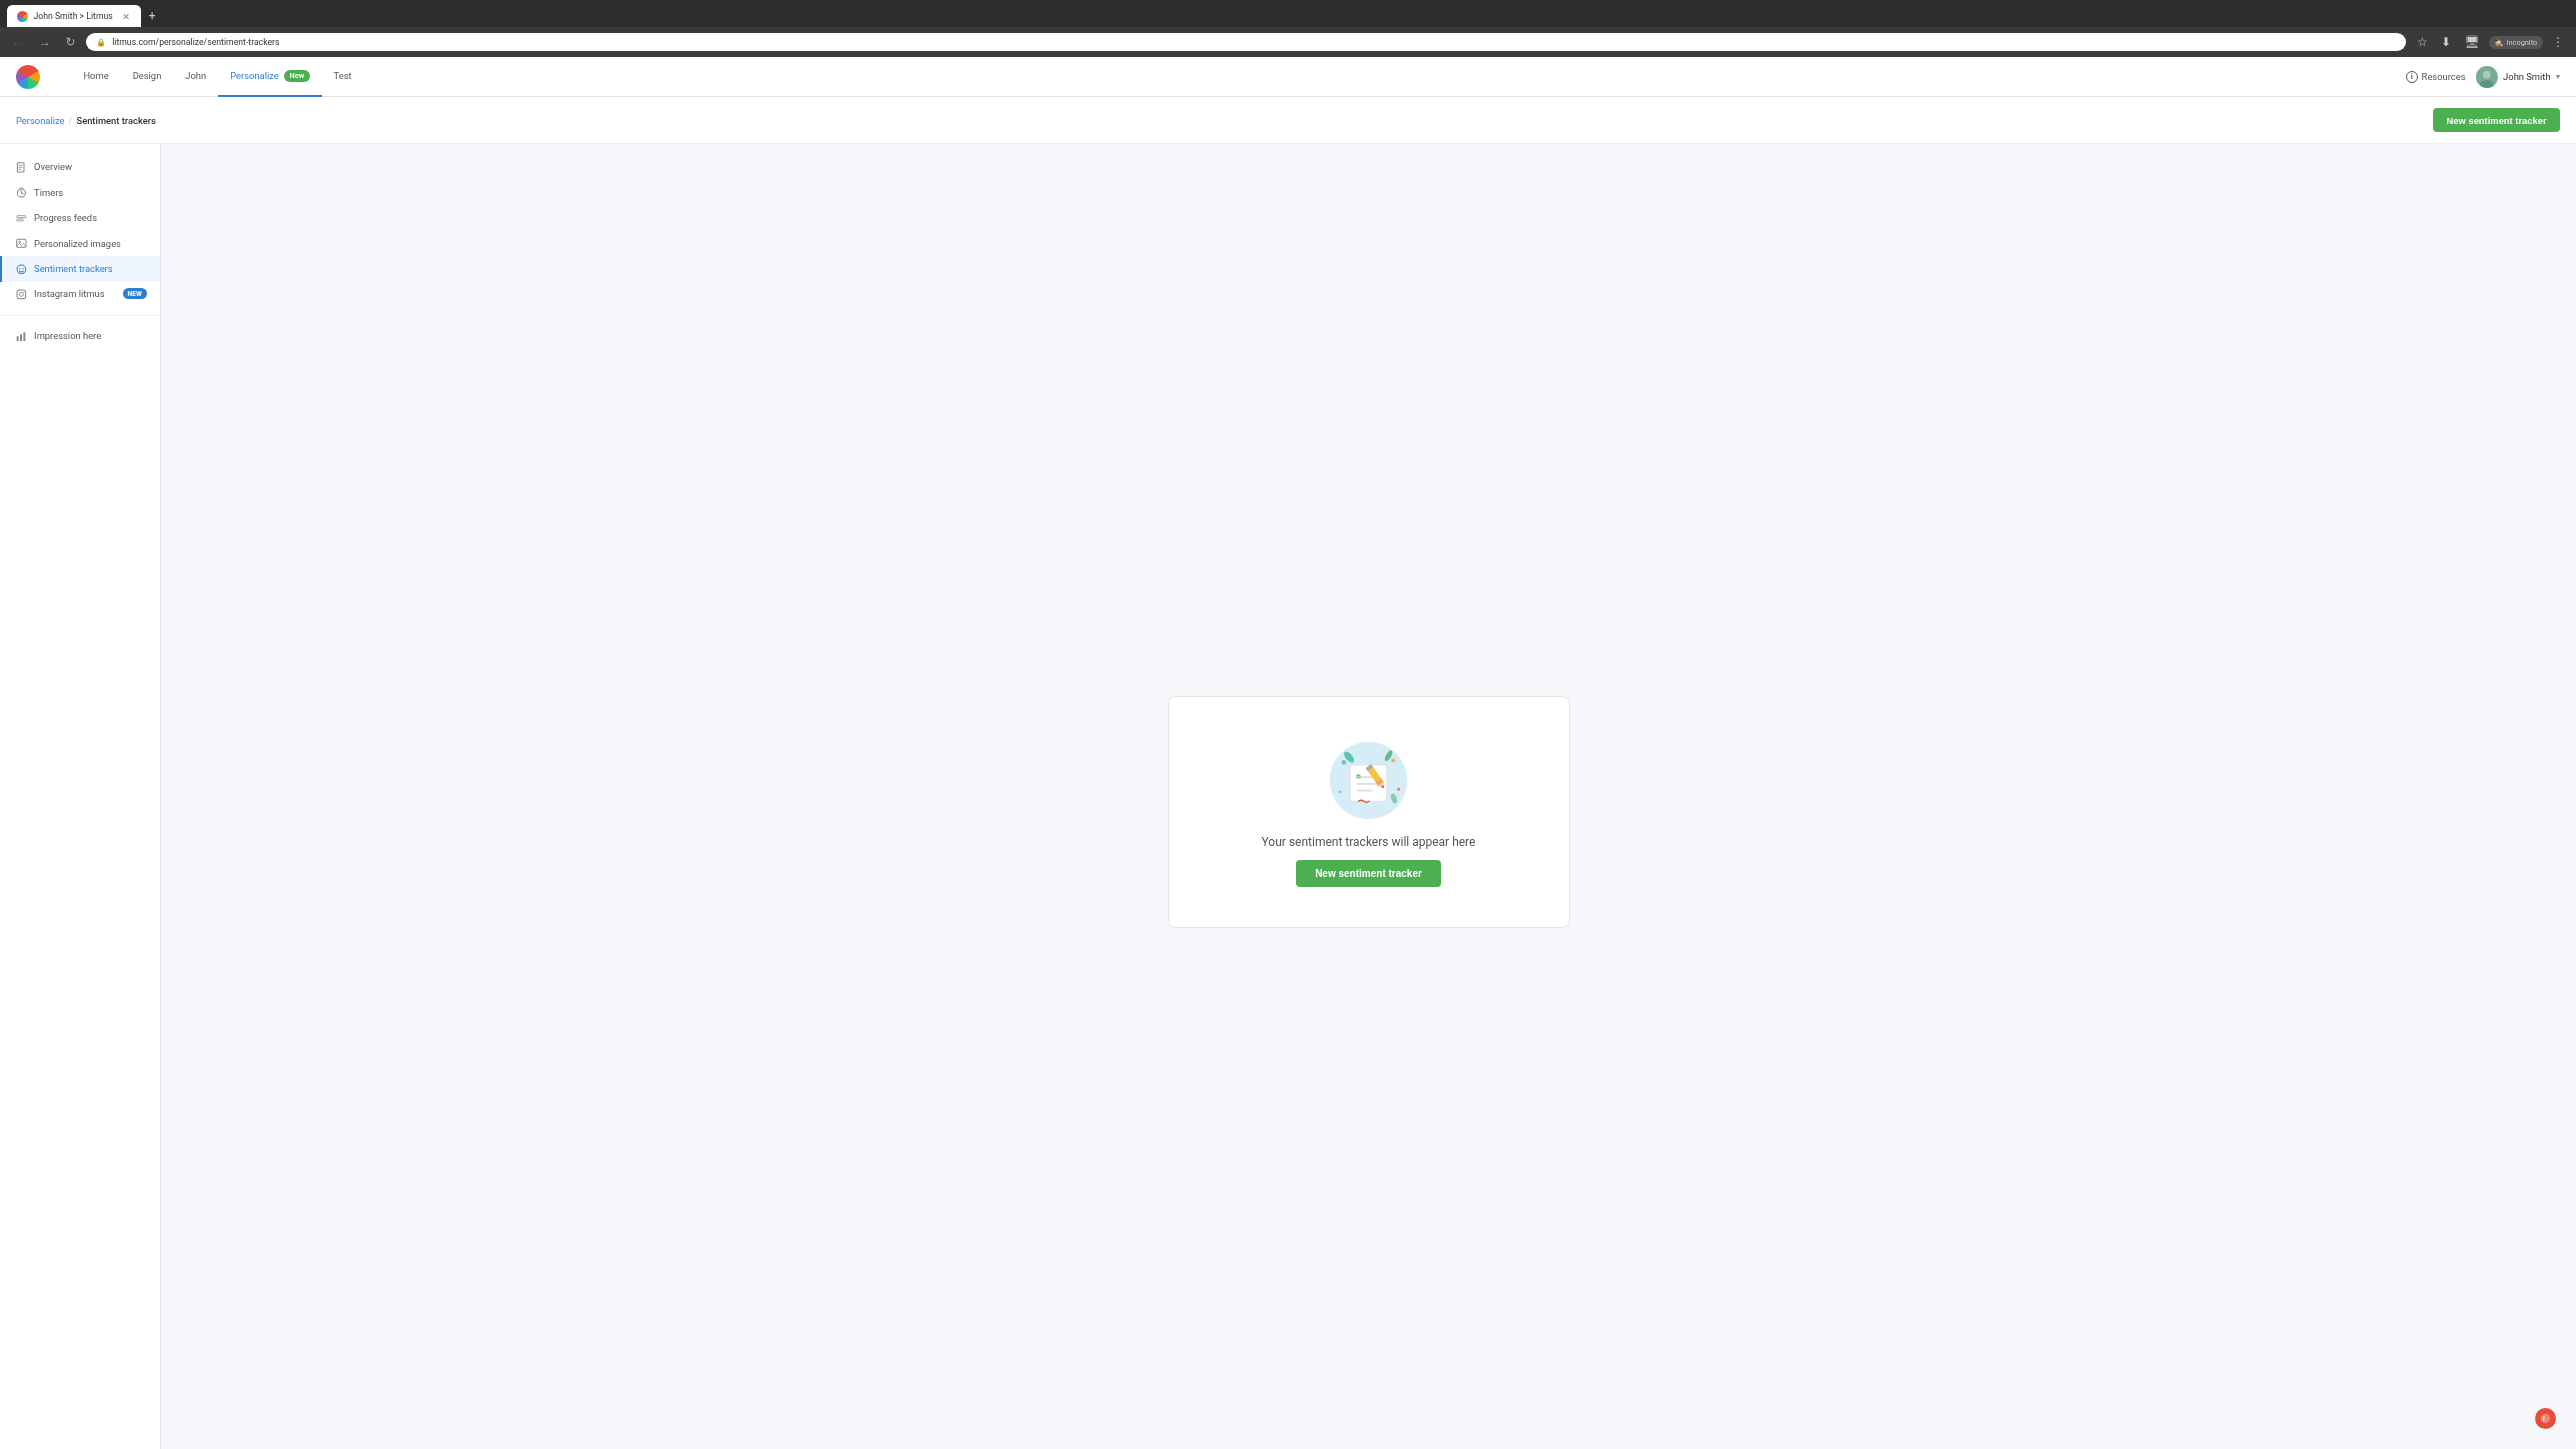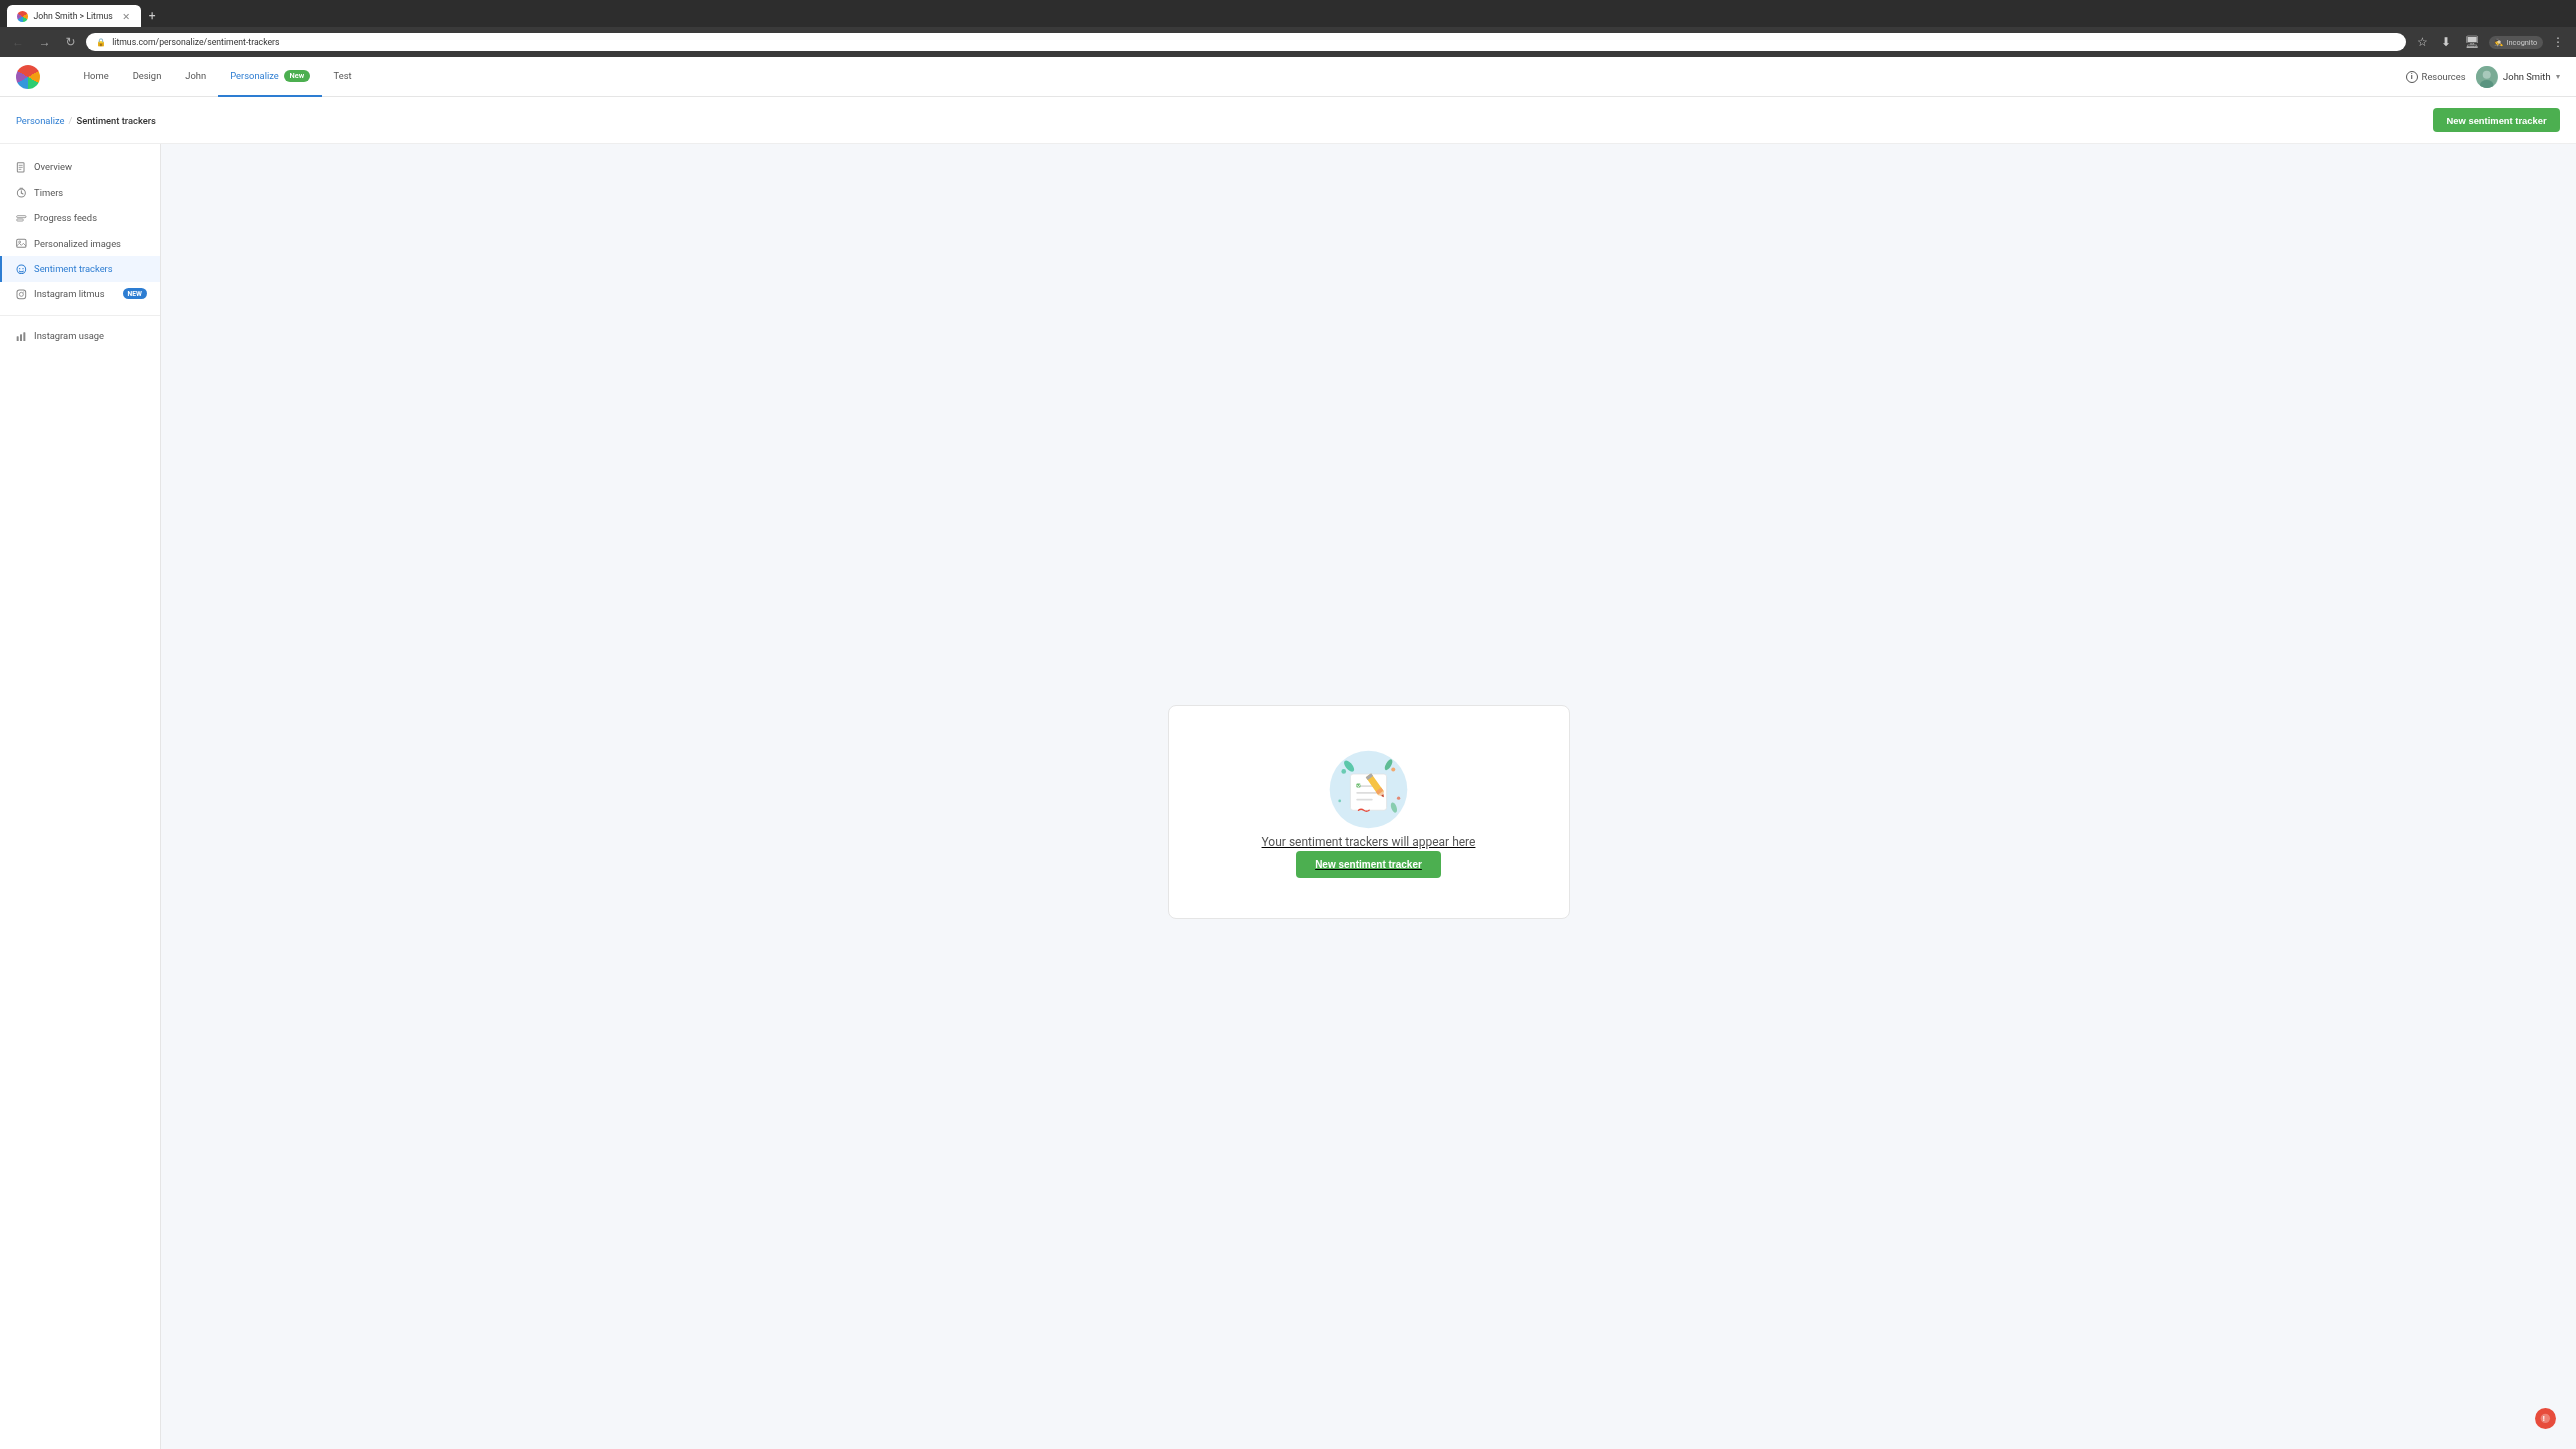--- a/index.html
+++ b/index.html
@@ -54,21 +54,21 @@
     
     .sidebar { width: 161px; background: #fff; border-right: 0.7px solid #e5e5e5; padding: 10.7px 0; flex-shrink: 0; }
     .sidebar-item { display: flex; align-items: flex-start; gap: 6.7px; padding: 6.7px 13.4px; color: #555; cursor: pointer; font-size: 9.4px; border-left: 2px solid transparent; }
     .sidebar-item.active { color: #2d7dd2; border-left: 2px solid #2d7dd2; background: #f0f6ff; }
     .sidebar-icon { width: 12px; height: 12px; display: flex; align-items: center; justify-content: center; flex-shrink: 0; font-size: 9.4px; }
     .sidebar-badge { background: #2d7dd2; color: #fff; font-size: 6.7px; font-weight: 700; padding: 1.3px 4.7px; border-radius: 6.7px; margin-left: auto; }
     .sidebar-divider { height: 0.7px; background: #eee; margin: 8px 0; }
 
     
     .content-area { flex: 1; display: flex; align-items: center; justify-content: center; padding: 27px; }
-    .empty-state { display: flex; flex-direction: column; align-items: center; justify-content: center; text-align: center; gap: 2px; background: #fff; border-radius: 8px; padding: 40px 54px; border: 0.7px solid #e5e5e5; min-width: 402px; text-decoration: underline; }
+    .empty-state { display: flex; flex-direction: column; align-items: center; justify-content: center; text-align: center; gap: 11px; background: #fff; border-radius: 8px; padding: 40px 54px; border: 0.7px solid #e5e5e5; min-width: 402px; }
 
     
     .illustration { width: 87px; height: 87px; position: relative; }
 
     
     .illus-svg { width: 87px; height: 87px; }
 
     .empty-state-text { font-size: 12px; color: #555; font-weight: 400; }
     .empty-state-btn { background: #4caf50; color: #fff; border: none; border-radius: 4px; padding: 8px 19px; font-size: 10px; font-weight: 600; cursor: pointer; }
 
@@ -222,21 +222,21 @@
       <div class="sidebar-divider"></div>
 
       <div class="sidebar-item">
         <span class="sidebar-icon">
           <svg width="10.7" height="10.7" viewBox="0 0 16 16" fill="none">
               <rect x="1" y="8" width="3" height="7" rx="0.5" fill="#888"></rect>
               <rect x="6" y="5" width="3" height="10" rx="0.5" fill="#888"></rect>
               <rect x="11" y="2" width="3" height="13" rx="0.5" fill="#888"></rect>
             </svg>
         </span>
-        <span>Instagram usage</span>
+        <span>Impression here</span>
       </div>
     </aside>
 
     <main class="content-area">
       <div class="empty-state">
 
         <div class="illustration">
           <svg class="illus-svg" viewBox="0 0 130 130" fill="none" xmlns="http://www.w3.org/2000/svg">
 
             <circle cx="65" cy="65" r="58" fill="#d6ecf7"></circle>

